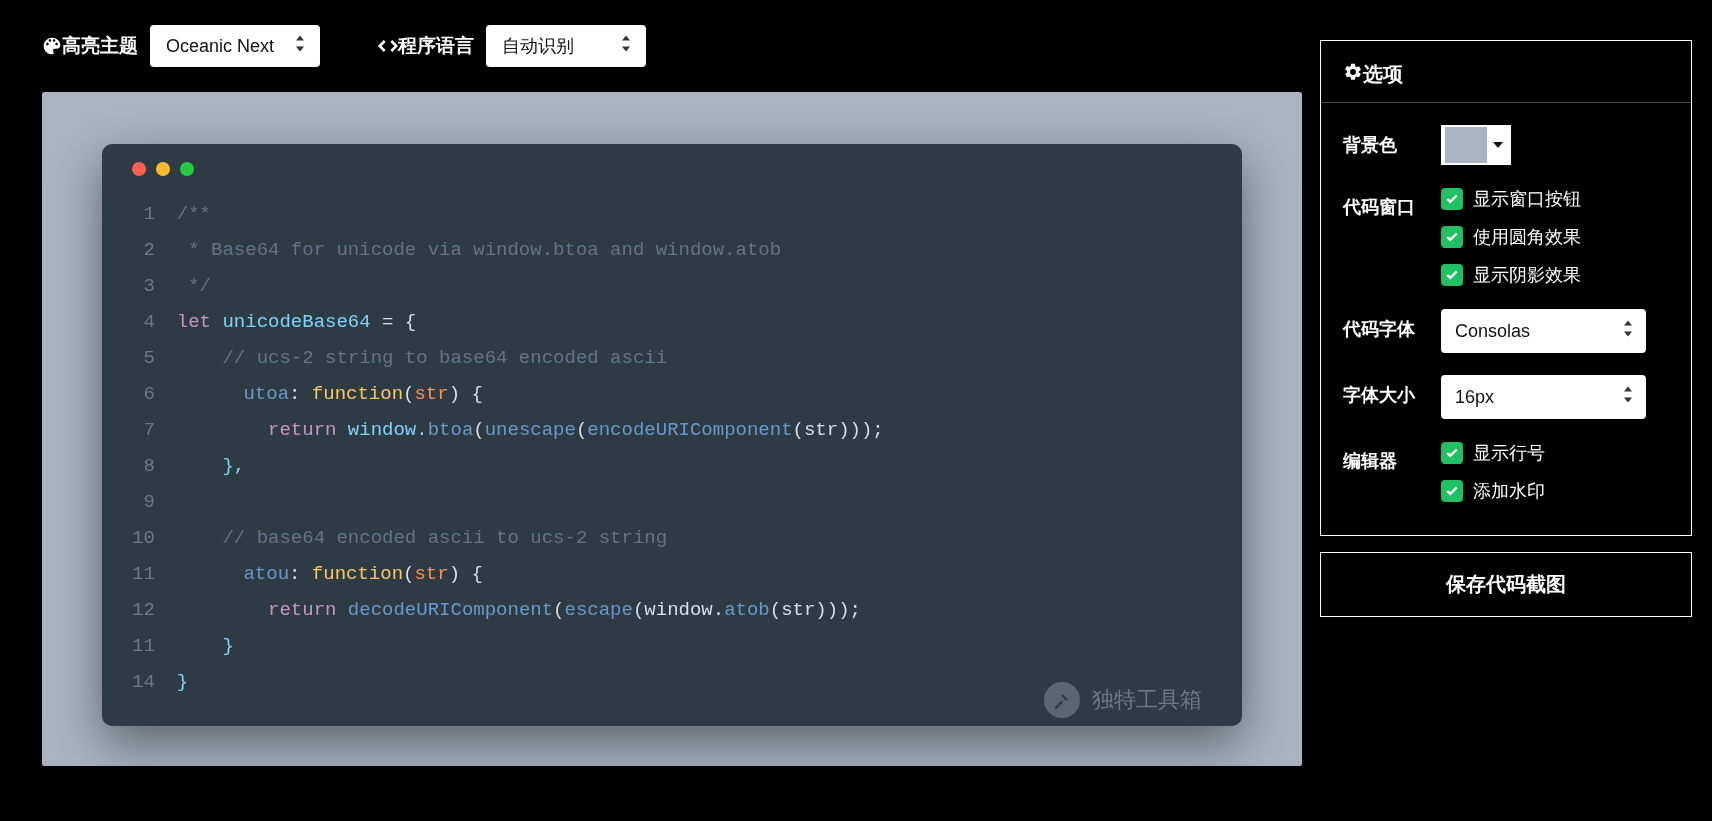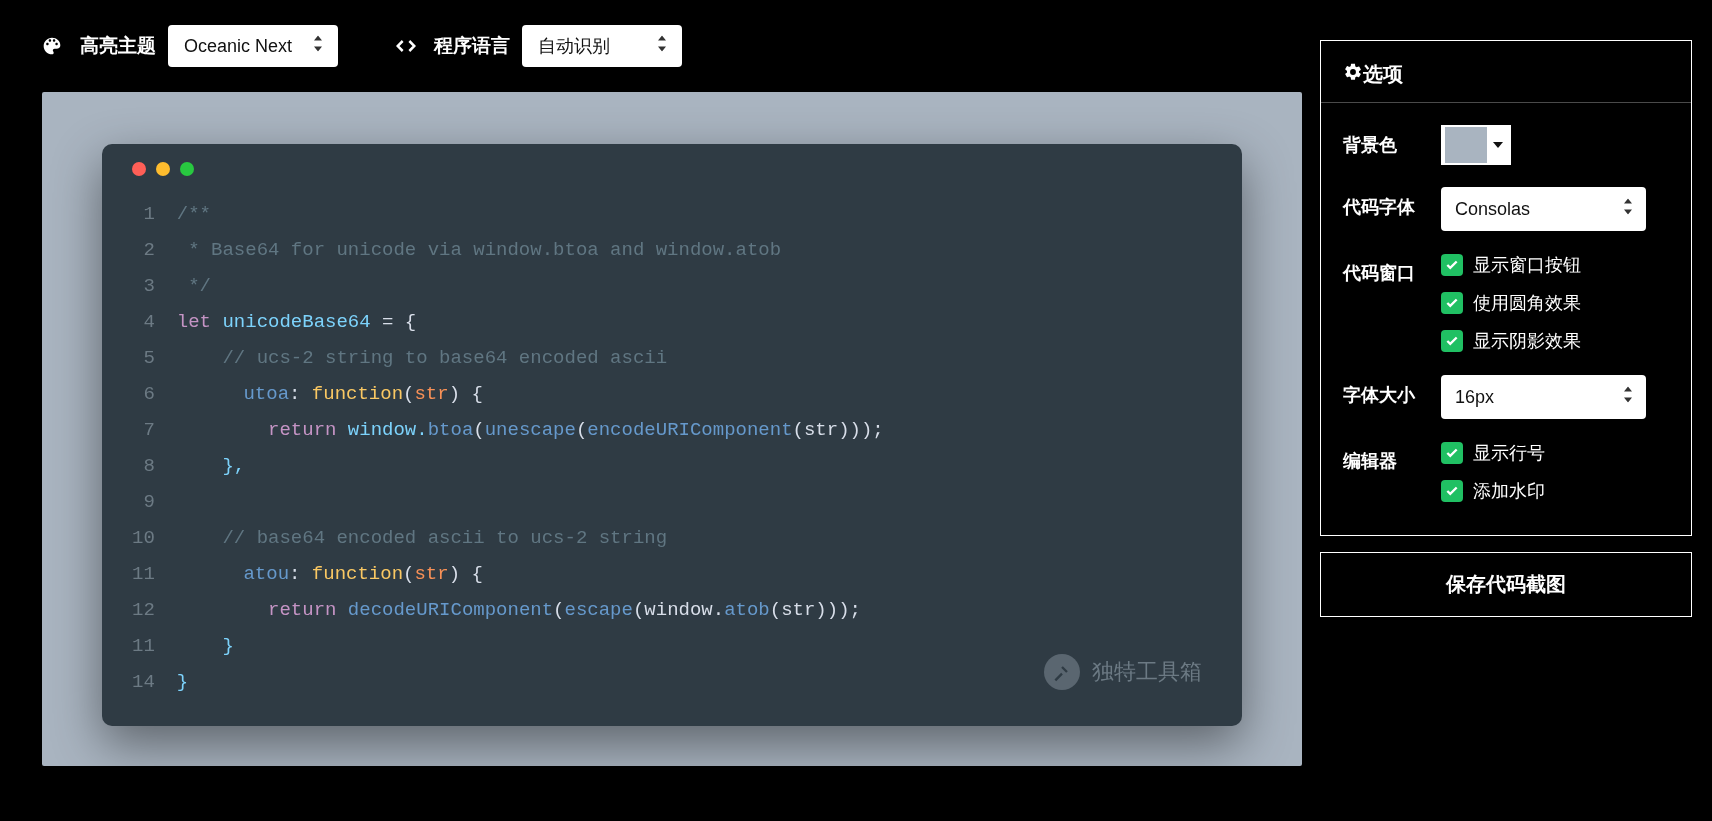--- a/index.html
+++ b/index.html
@@ -18,21 +18,21 @@
   height: 100%;
 }
 .left { flex: 1; min-width: 0; }
 .toolbar {
   display: flex;
   align-items: center;
   gap: 18px;
   height: 92px;
 }
 .tb-group { display: flex; align-items: center; gap: 12px; }
-.tb-label { font-size: 19px; font-weight: 700; color: #fff; display: flex; align-items: center; gap: 18px; }
+.tb-label { font-size: 19px; font-weight: 700; color: #fff; display: flex; align-items: center; gap: 0; }
 .tb-icon { display: inline-flex; }
 .select-wrap {
   position: relative;
   background: #fff;
   border-radius: 4px;
   height: 42px;
   display: flex;
   align-items: center;
   padding: 0 40px 0 16px;
   color: #111;
@@ -75,21 +75,21 @@
 .c-kw { color: #c594c5; }
 .c-id { color: #7dd3fc; }
 .c-prop { color: #6699cc; margin-left: 21px; }
 .c-func { color: #fac863; }
 .c-fname { color: #6699cc; }
 .c-param { color: #f99157; }
 .c-punc { color: #d8dee9; }
 .watermark {
   position: absolute;
   right: 40px;
-  bottom: 36px;
+  bottom: 8px;
   display: flex;
   align-items: center;
   gap: 12px;
   color: #6c7a84;
   font-size: 22px;
 }
 .wm-circle {
   width: 36px; height: 36px; border-radius: 50%;
   background: #5a6670; display: flex; align-items: center; justify-content: center;
 }
@@ -238,60 +238,60 @@
             <div class="cp-caret">
               <svg width="10" height="6" viewBox="0 0 10 6" fill="#111">
                   <path d="M0 0h10L5 6z"></path>
                 </svg>
             </div>
           </div>
         </div>
       </div>
 
       <div class="opt-row">
+        <div class="opt-label">代码窗口</div>
+        <div class="opt-ctrl check-list">
+          <label class="check-item">
+            <span class="cbox on">
+                <svg width="14" height="14" viewBox="0 0 24 24" fill="none" stroke="#fff" stroke-width="4">
+                  <path d="M4 12l5 5L20 6"></path>
+                </svg>
+              </span>
+            <span>显示窗口按钮</span>
+          </label>
+          <label class="check-item">
+            <span class="cbox on">
+                <svg width="14" height="14" viewBox="0 0 24 24" fill="none" stroke="#fff" stroke-width="4">
+                  <path d="M4 12l5 5L20 6"></path>
+                </svg>
+              </span>
+            <span>使用圆角效果</span>
+          </label>
+          <label class="check-item">
+            <span class="cbox on">
+                <svg width="14" height="14" viewBox="0 0 24 24" fill="none" stroke="#fff" stroke-width="4">
+                  <path d="M4 12l5 5L20 6"></path>
+                </svg>
+              </span>
+            <span>显示阴影效果</span>
+          </label>
+        </div>
+      </div>
+
+      <div class="opt-row">
         <div class="opt-label">代码字体</div>
         <div class="opt-ctrl">
           <div class="panel-select">
             <span>Consolas</span>
             <span class="ps-caret">
               <svg width="12" height="16" viewBox="0 0 12 16" fill="#333">
                   <path d="M6 0l4 5H2zM6 16l4-5H2z"></path>
                 </svg>
             </span>
           </div>
-        </div>
-      </div>
-
-      <div class="opt-row">
-        <div class="opt-label">代码窗口</div>
-        <div class="opt-ctrl check-list">
-          <label class="check-item">
-            <span class="cbox on">
-                <svg width="14" height="14" viewBox="0 0 24 24" fill="none" stroke="#fff" stroke-width="4">
-                  <path d="M4 12l5 5L20 6"></path>
-                </svg>
-              </span>
-            <span>显示窗口按钮</span>
-          </label>
-          <label class="check-item">
-            <span class="cbox on">
-                <svg width="14" height="14" viewBox="0 0 24 24" fill="none" stroke="#fff" stroke-width="4">
-                  <path d="M4 12l5 5L20 6"></path>
-                </svg>
-              </span>
-            <span>使用圆角效果</span>
-          </label>
-          <label class="check-item">
-            <span class="cbox on">
-                <svg width="14" height="14" viewBox="0 0 24 24" fill="none" stroke="#fff" stroke-width="4">
-                  <path d="M4 12l5 5L20 6"></path>
-                </svg>
-              </span>
-            <span>显示阴影效果</span>
-          </label>
         </div>
       </div>
 
       <div class="opt-row">
         <div class="opt-label">字体大小</div>
         <div class="opt-ctrl">
           <div class="panel-select">
             <span>16px</span>
             <span class="ps-caret">
               <svg width="12" height="16" viewBox="0 0 12 16" fill="#333">

